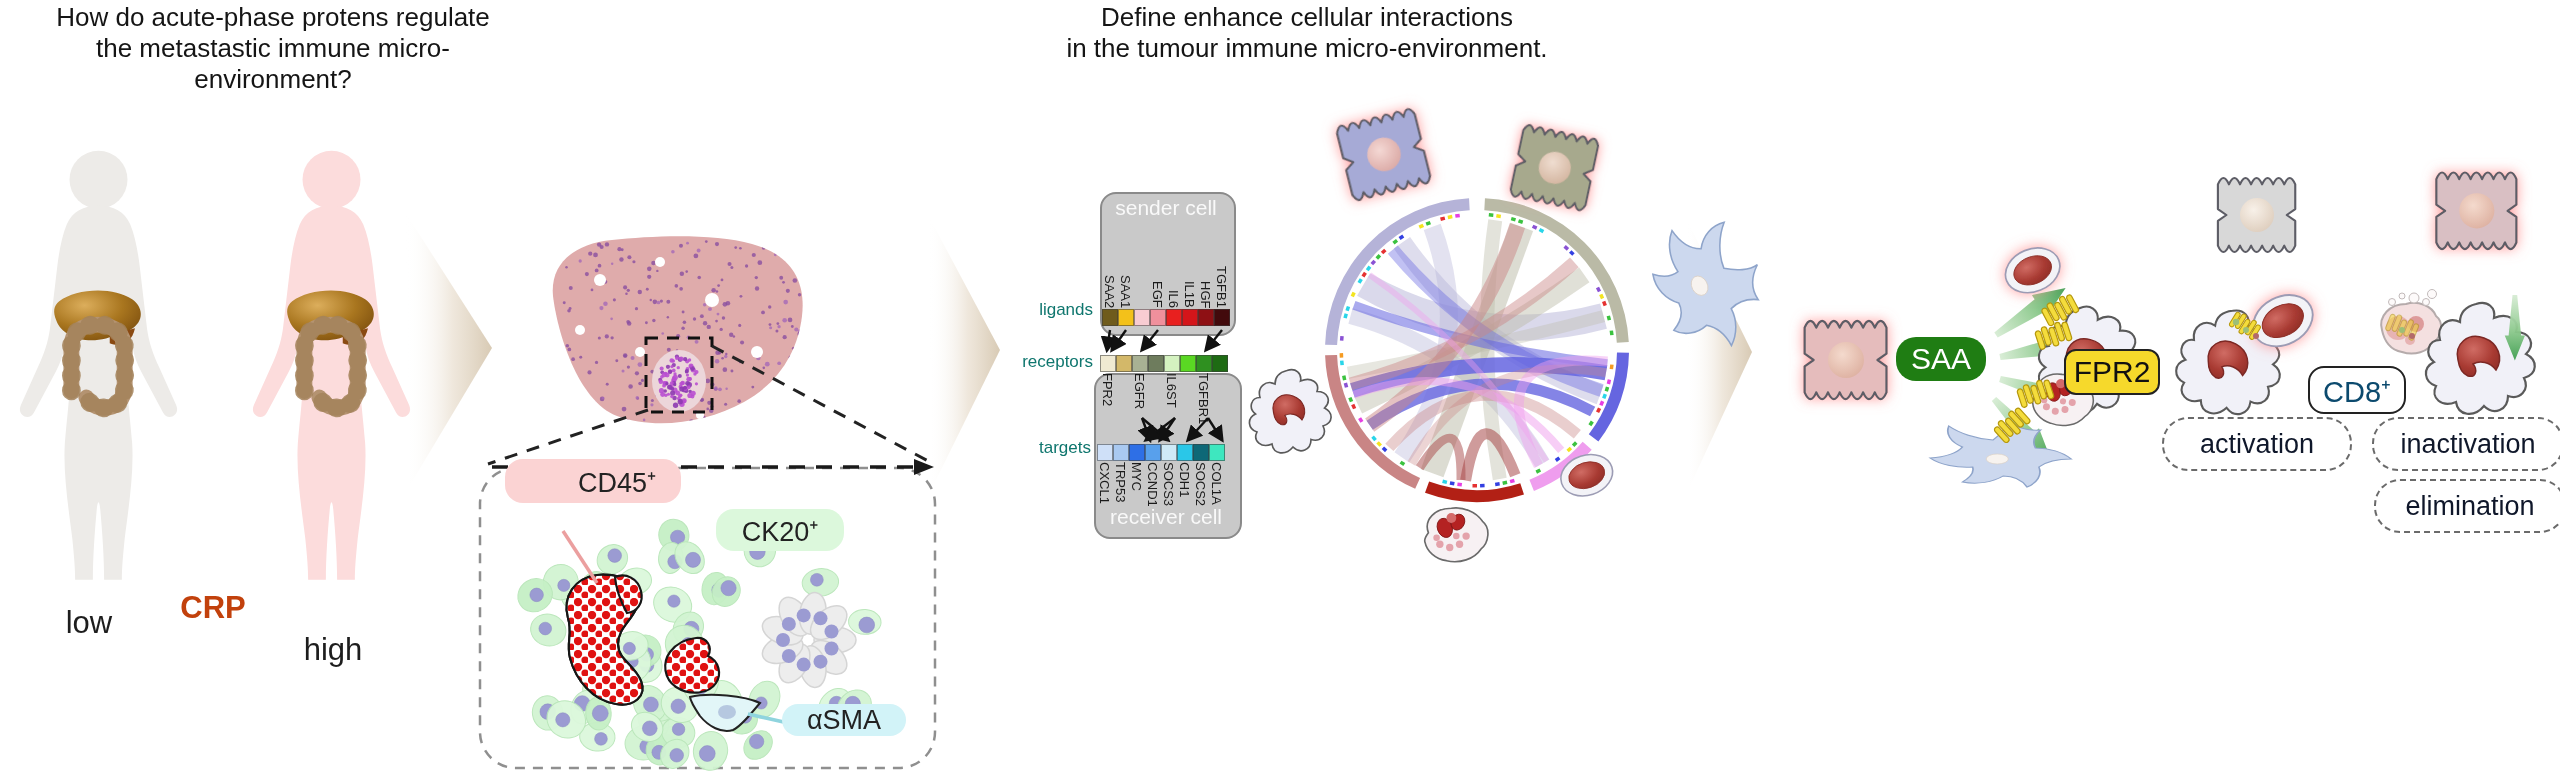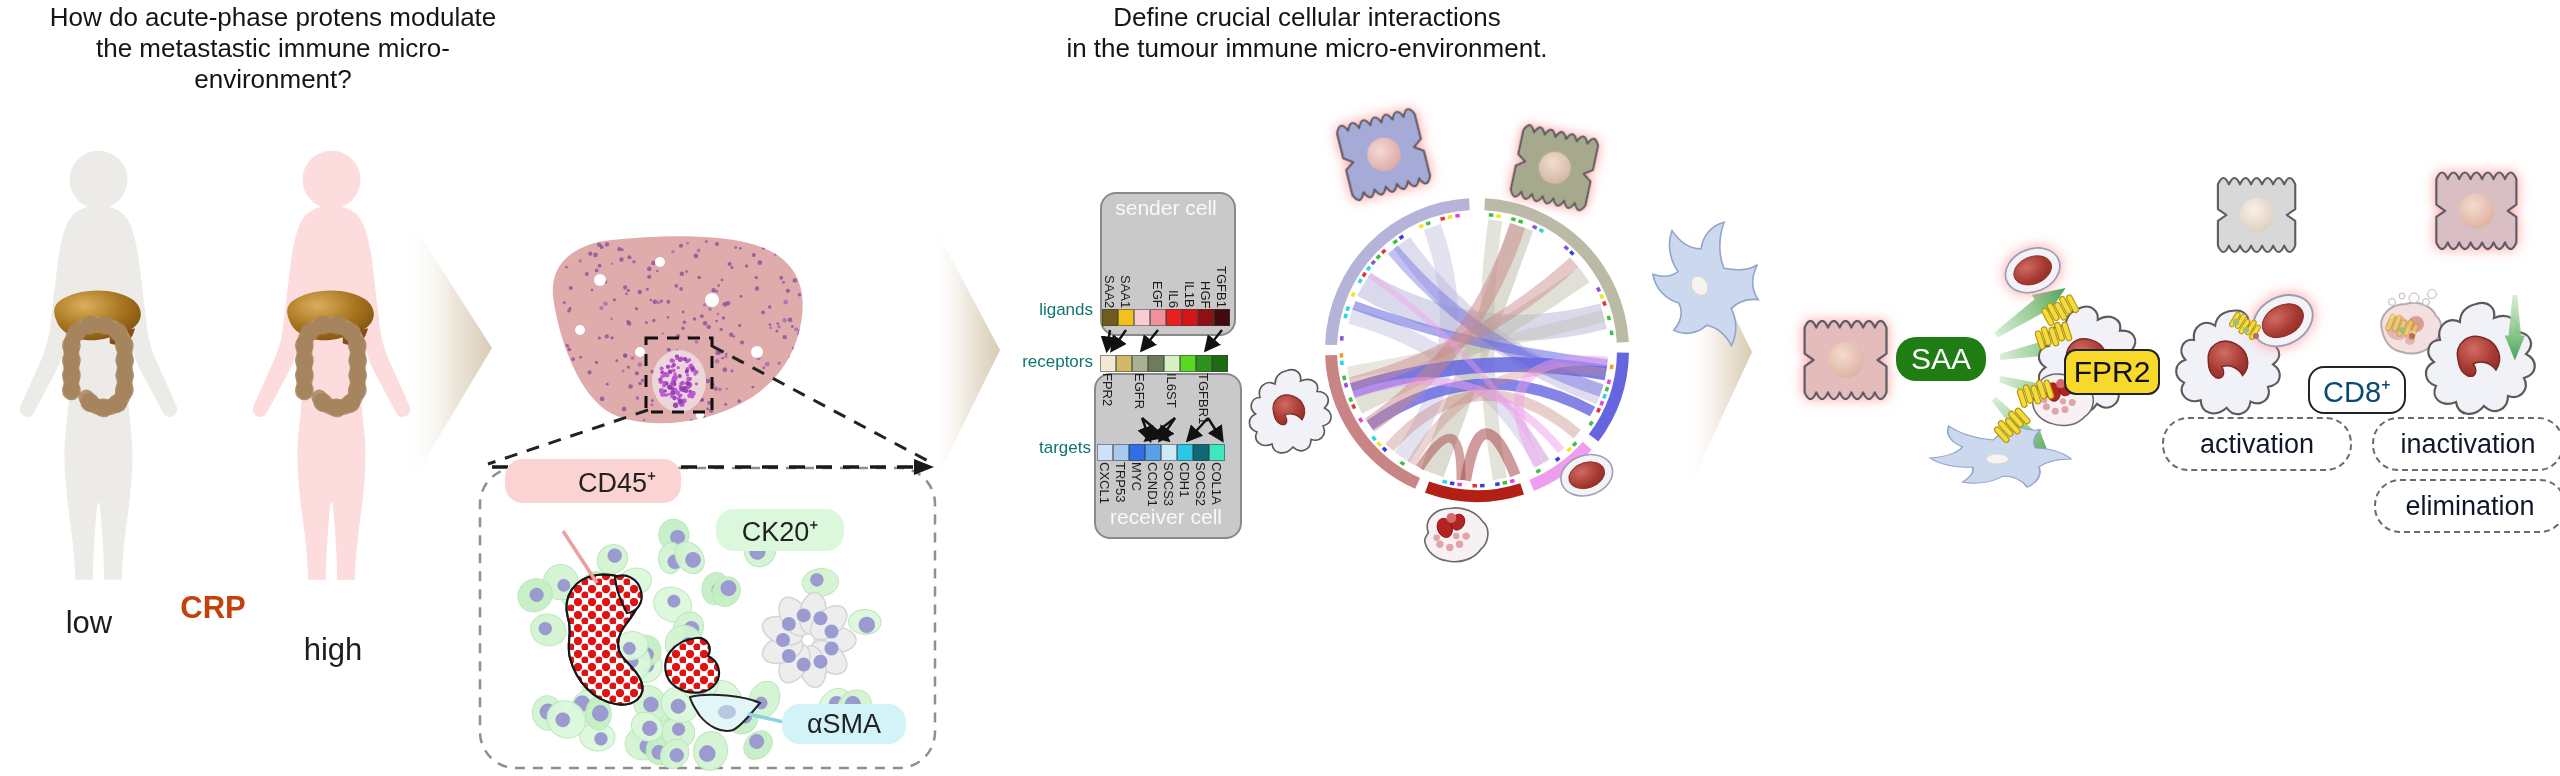--- a/index.html
+++ b/index.html
@@ -792,35 +792,35 @@
           <use href="#coil" transform="translate(2392,312) rotate(22) scale(0.9)"></use>
         </g>
     <circle cx="2402" cy="330" r="3" fill="#9dbf77"></circle>
         <circle cx="2412" cy="336" r="3" fill="#b26a6a"></circle>
     <use href="#immu" transform="translate(2416,298)"></use>
     <use href="#garr" transform="translate(2512,282) rotate(90,0,13) scale(0.78)"></use>
   </g>
 </svg>
 
 <div class="title" style="left:23px;top:2px;width:500px;">
-  <div>How do acute-phase protens modulate</div>
+  <div>How do acute-phase protens regulate</div>
   <div>the metastastic immune micro-environment?</div>
 </div>
 <div class="title" style="left:1057px;top:2px;width:500px;">
-  <div>Define crucial cellular interactions</div>
+  <div>Define enhance cellular interactions</div>
   <div>in the tumour immune micro-environment.</div>
 </div>
 
 <div class="lbl" style="left:29px;top:605px;width:120px;">low</div>
 <div class="lbl" style="left: 153px; top: 590px; width: 120px; font-weight: bold; color: #c2410c;">CRP</div>
 <div class="lbl" style="left:273px;top:605px;width:120px;margin-top:27px;">high</div>
 
 <div class="badge" style="left: 505px; top: 459px; width: 128px; height: 44px; background: rgb(251, 211, 211); padding-left: 48px;">CD45⁺</div>
 <div class="badge" style="left: 716px; top: 509px; width: 128px; height: 42px; background: rgb(220, 248, 220);">CK20⁺</div>
-<div class="badge" style="left: 782px; top: 704px; width: 124px; height: 40px; background: rgb(210, 243, 248); text-align: center;">αSMA</div>
+<div class="badge" style="left: 782px; top: 704px; width: 124px; height: 32px; background: rgb(210, 243, 248); text-align: center;">αSMA</div>
 
 <div class="hm-rowlabel" style="left:1005px;top:300px;width:88px;">ligands</div>
 <div class="hm-rowlabel" style="left:990px;top:352px;width:103px;">receptors</div>
 <div class="hm-rowlabel" style="left:1005px;top:438px;width:86px;">targets</div>
 
 <div class="hm-box" style="left:1100px;top:192px;width:132px;height:140px;border-radius:16px;"></div>
 <div class="hm-boxlabel" style="left:1100px;top:196px;width:132px;">sender cell</div>
 <div class="hm-box" style="left:1094px;top:373px;width:144px;height:162px;border-radius:16px;"></div>
 <div class="hm-boxlabel" style="left:1094px;top:505px;width:144px;">receiver cell</div>
 

